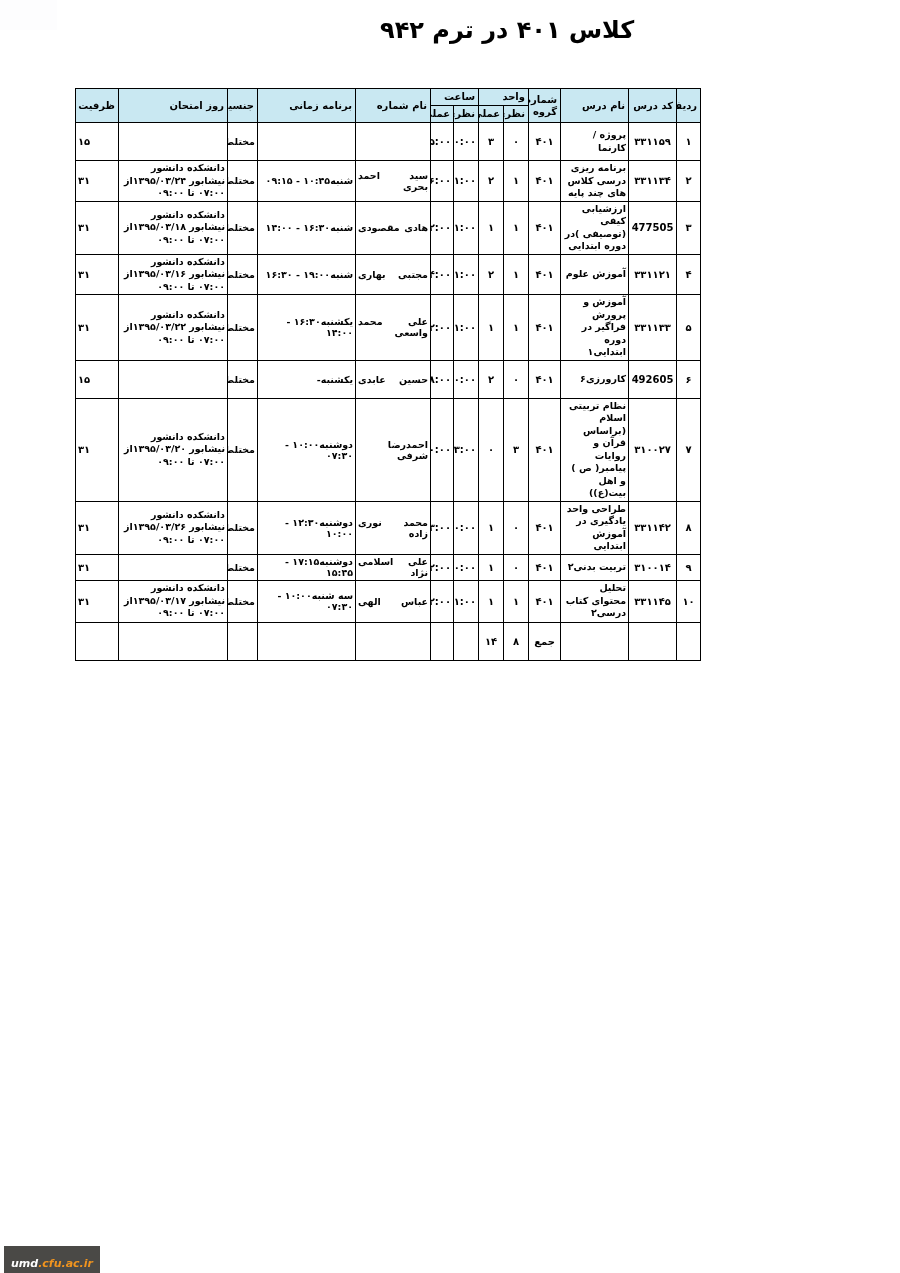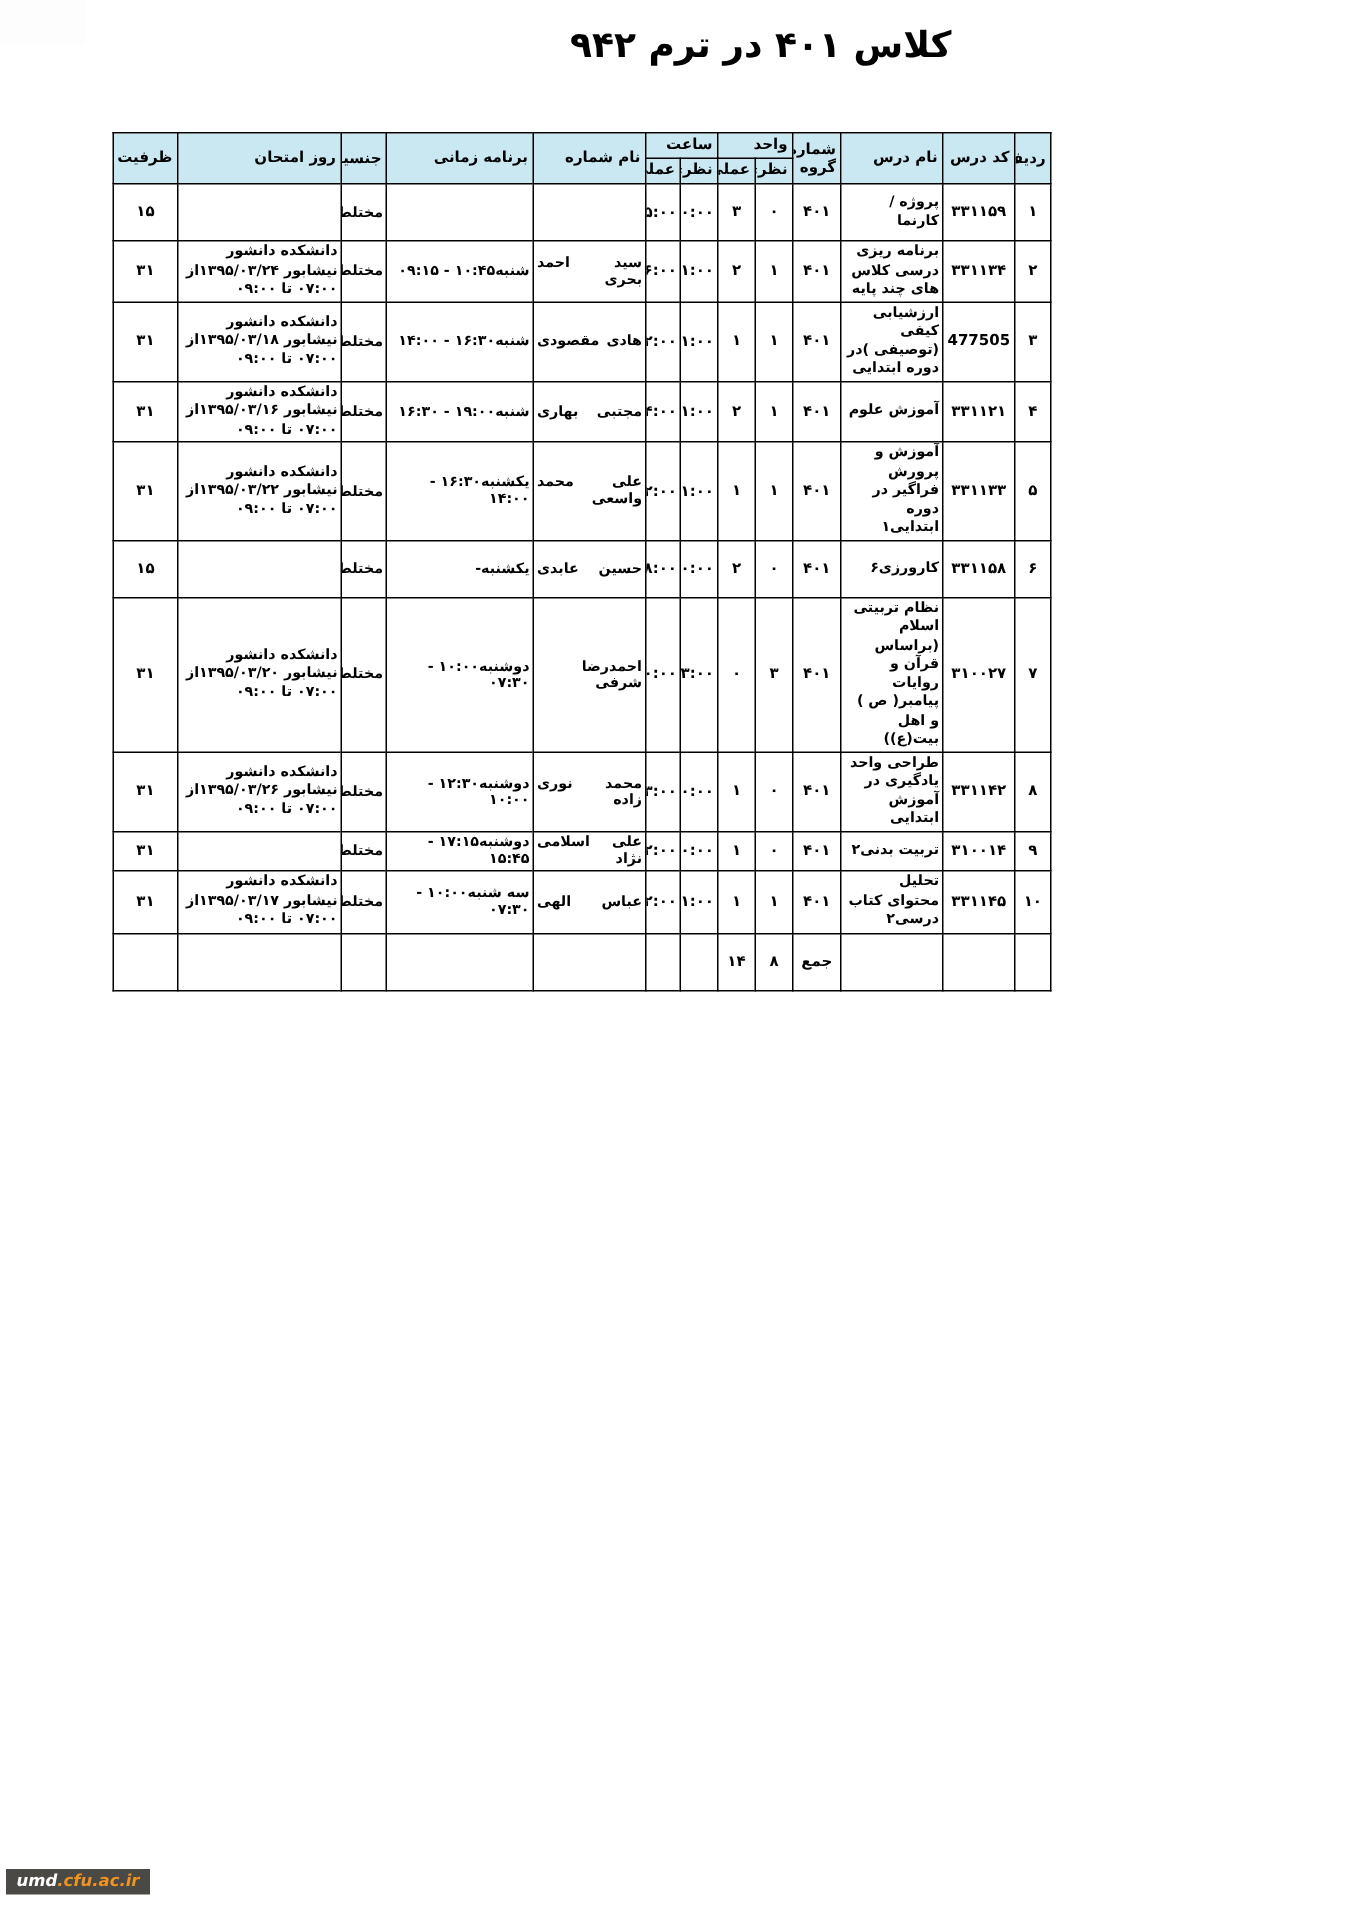--- a/index.html
+++ b/index.html
@@ -23,40 +23,40 @@
   table.schedule th, table.schedule td{
     border:1px solid #000;overflow:hidden;vertical-align:middle;
     padding:1px 2px;
   }
   table.schedule thead th{
     background:#c9e8f2;font-weight:bold;font-size:10px;
     text-align:right;padding:1px 3px;line-height:12px;
   }
   thead tr{height:17px;}
   td.ta-c{text-align:center;}
-  td.ta-l{text-align:center;padding-left:5px;margin-top:46px;}
+  td.ta-l{text-align:left;padding-left:5px;margin-top:46px;}
   td.course{text-align:right;font-size:9.5px;line-height:12.5px;padding:2px 4px;}
   td.exam{font-size:9.5px;line-height:12.5px;padding:1px 2px;}
   td.sched{font-size:9.5px;padding:1px 4px;}
   td.inst{text-align:justify;text-align-last:justify;font-size:9.5px;padding:2px 5px;}
   td.gender{text-align:left;font-size:9.5px;}
   tbody tr:nth-child(1){height:38px;}
   tbody tr:nth-child(2){height:37px;}
   tbody tr:nth-child(3){height:41px;}
   tbody tr:nth-child(4){height:38px;}
   tbody tr:nth-child(5){height:42px;}
   tbody tr:nth-child(6){height:38px;}
   tbody tr:nth-child(7){height:54px;}
   tbody tr:nth-child(8){height:41px;}
   tbody tr:nth-child(9){height:26px;}
   tbody tr:nth-child(10){height:42px;}
   tr.totals-row{height:18px;}
   .watermark{
     position:absolute;left:4px;top:1246px;
-    background:#4a4946;padding:2px 7px 3px 7px;
+    background:#4a4946;padding:12px 7px 3px 7px;
     font-style:italic;font-weight:bold;font-size:11px;line-height:12px;
     white-space:nowrap;
   }
   .watermark .wm-bold{color:#ffffff;}
   .watermark .wm-rest{color:#f0941f;}
 </style>
 </head>
 <body>
 
 <div class="corner-artifact"></div>
@@ -177,21 +177,21 @@
     <td class="ta-c">۰۲:۰۰</td>
     <td class="inst">علی محمد واسعی</td>
     <td class="sched">یکشنبه۱۶:۳۰ - ۱۴:۰۰</td>
     <td class="gender">مختلط</td>
     <td class="exam">دانشکده دانشور نیشابور ۱۳۹۵/۰۳/۲۲از ۰۷:۰۰ تا ۰۹:۰۰</td>
     <td class="ta-l">۳۱</td>
   </tr>
 
   <tr>
     <td class="ta-c">۶</td>
-    <td class="ta-c">۳۳۱۱۵۸</td>
+    <td class="ta-c">492605</td>
     <td class="course">کارورزی۶</td>
     <td class="ta-c">۴۰۱</td>
     <td class="ta-c">۰</td>
     <td class="ta-c">۲</td>
     <td class="ta-c">۰۰:۰۰</td>
     <td class="ta-c">۰۸:۰۰</td>
     <td class="inst">حسین عابدی</td>
     <td class="sched">یکشنبه-</td>
     <td class="gender">مختلط</td>
     <td class="exam"></td>

